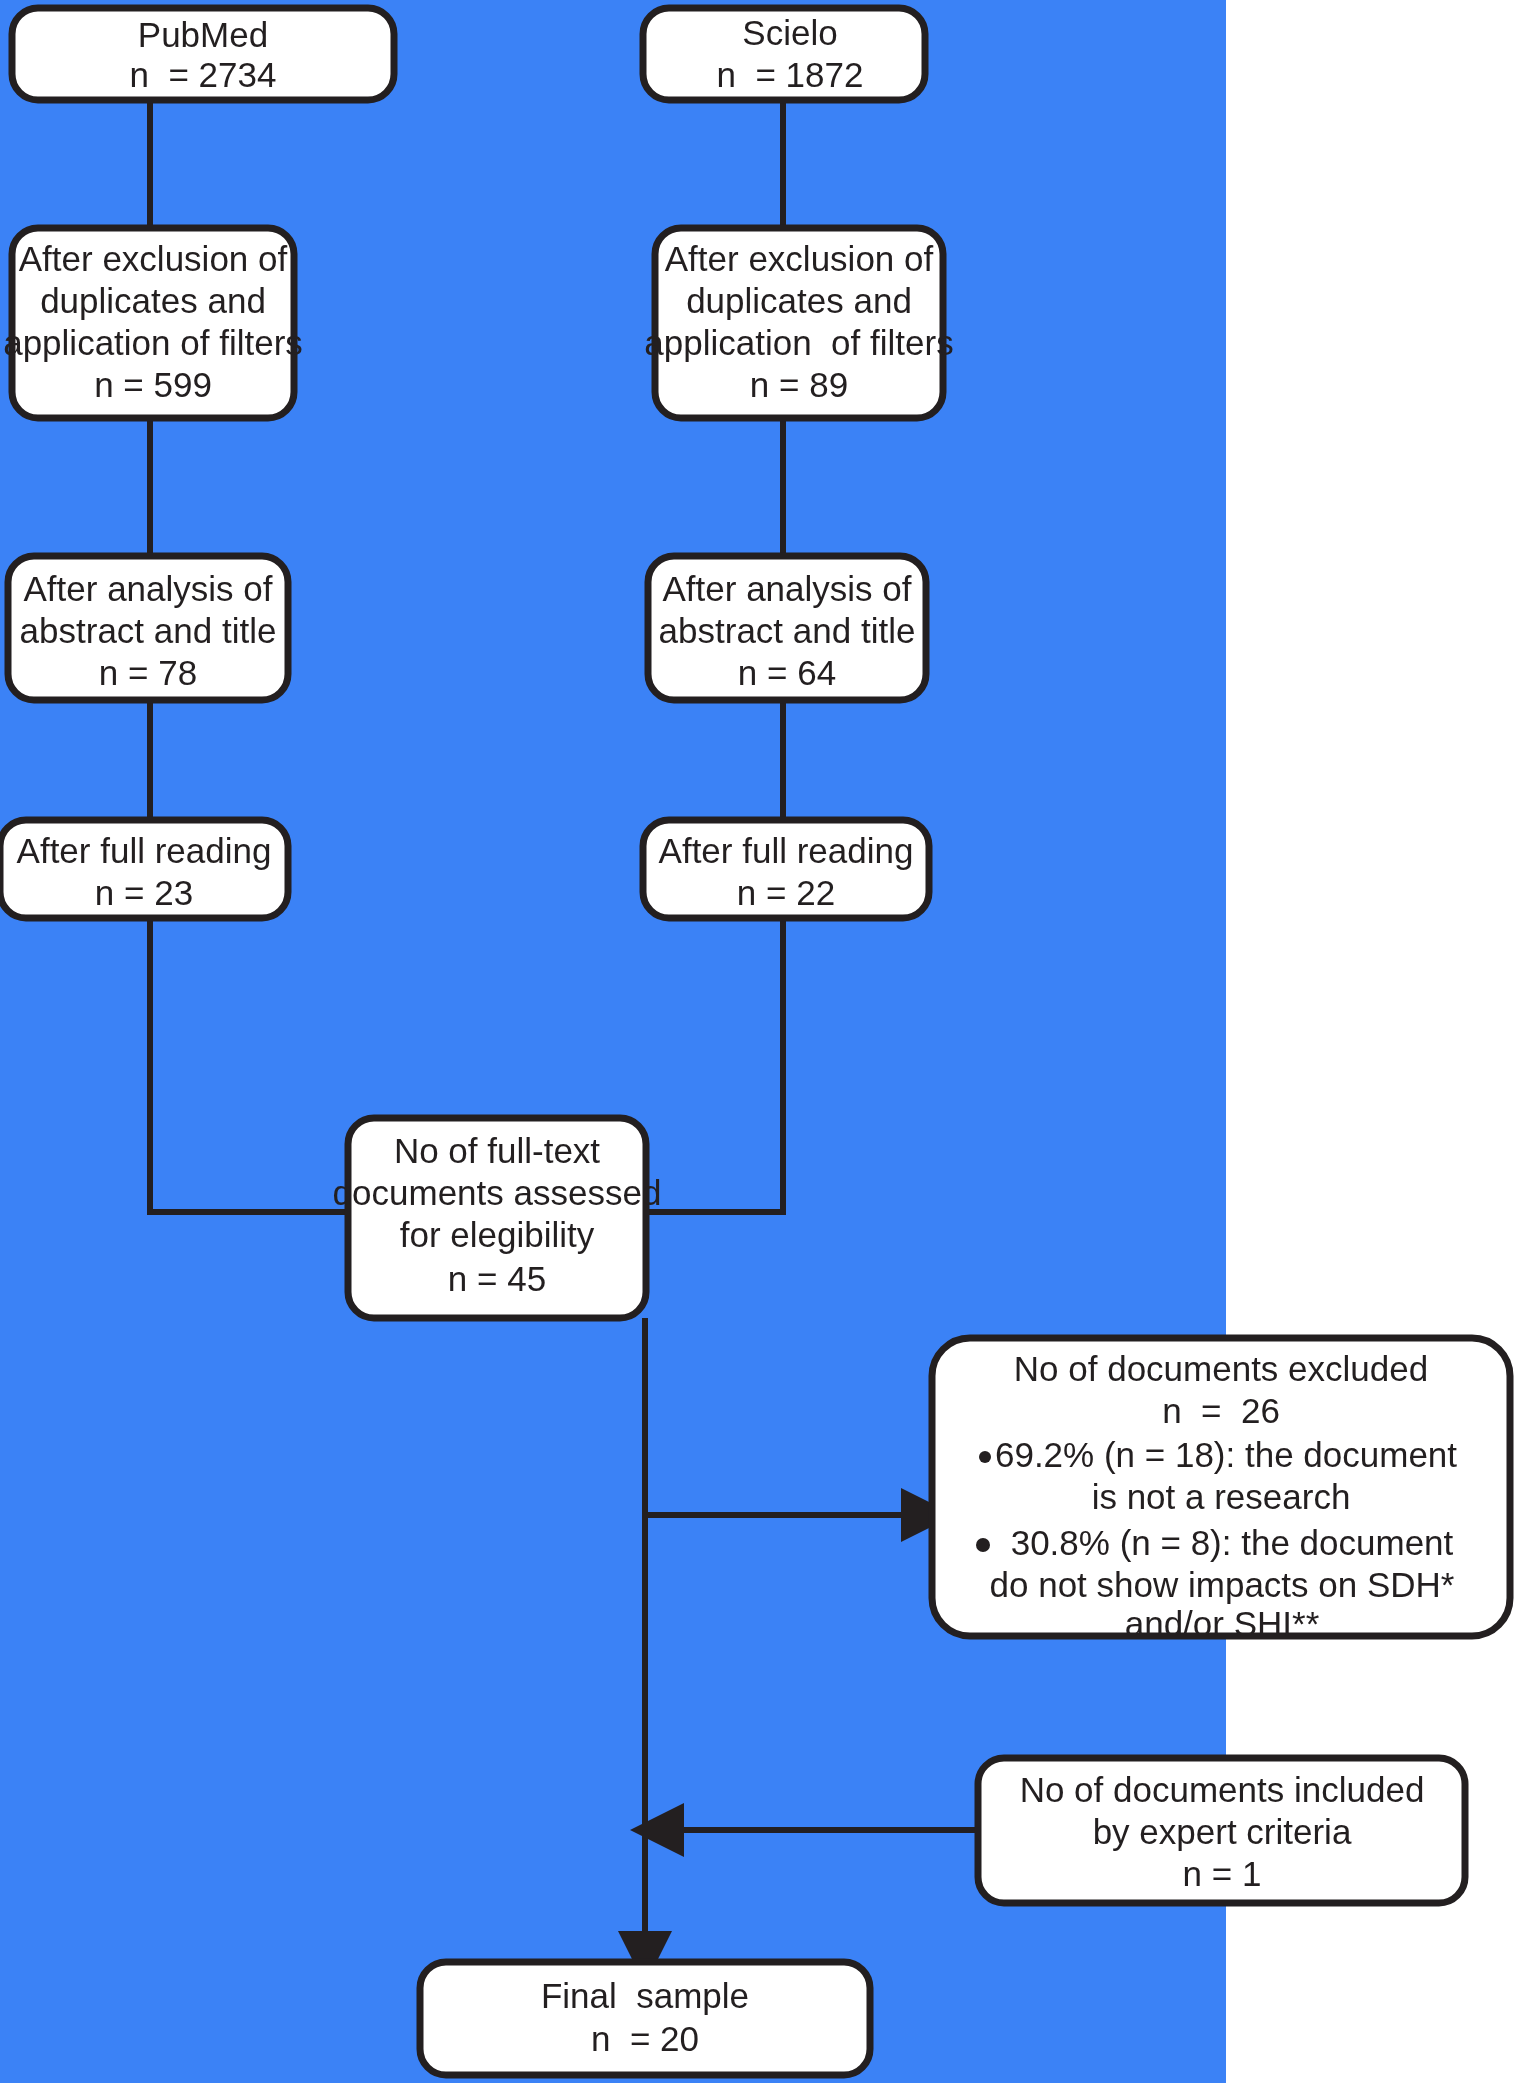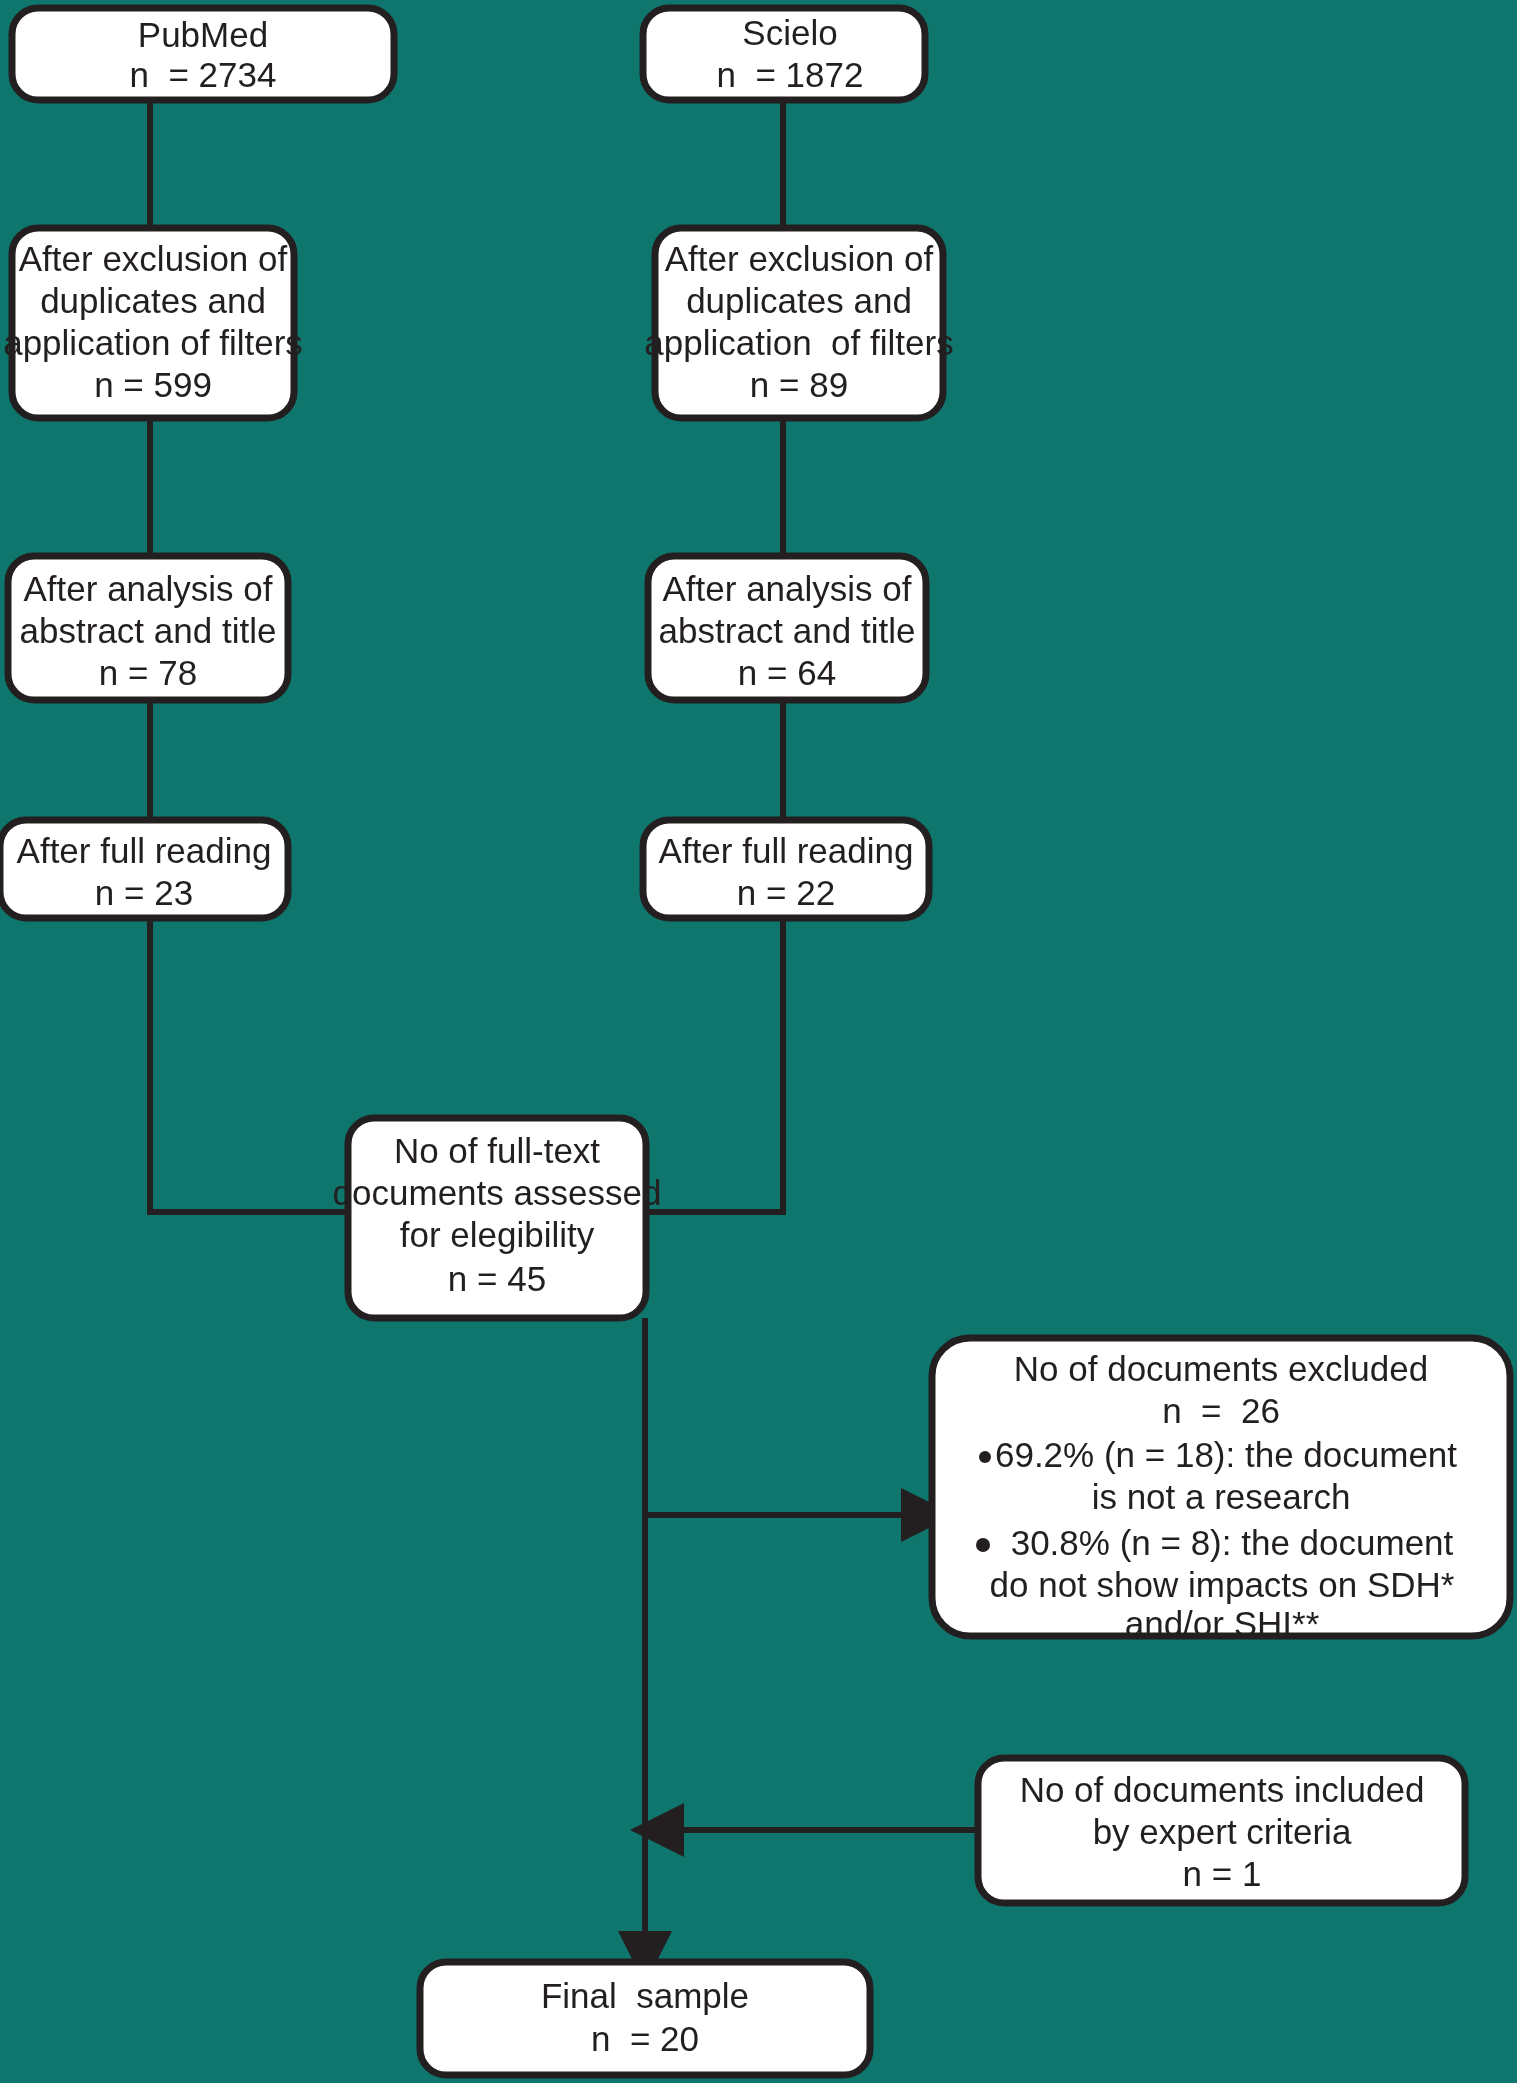--- a/index.html
+++ b/index.html
@@ -8,23 +8,23 @@
     background: #ffffff;
   }
   body {
     width: 1517px;
     height: 2083px;
     font-family: "Liberation Sans", sans-serif;
     overflow: hidden;
   }
   #flow-root {
     position: relative;
-    width: 1517px;
+    width: 1226px;
     height: 2083px;
-    background: #0f766e;
+    background: #3b82f6;
   }
   svg.flow {
     display: block;
     width: 1517px;
     height: 2083px;
   }
   .box-rect {
     fill: #ffffff;
     stroke: #231f20;
     stroke-width: 7;

